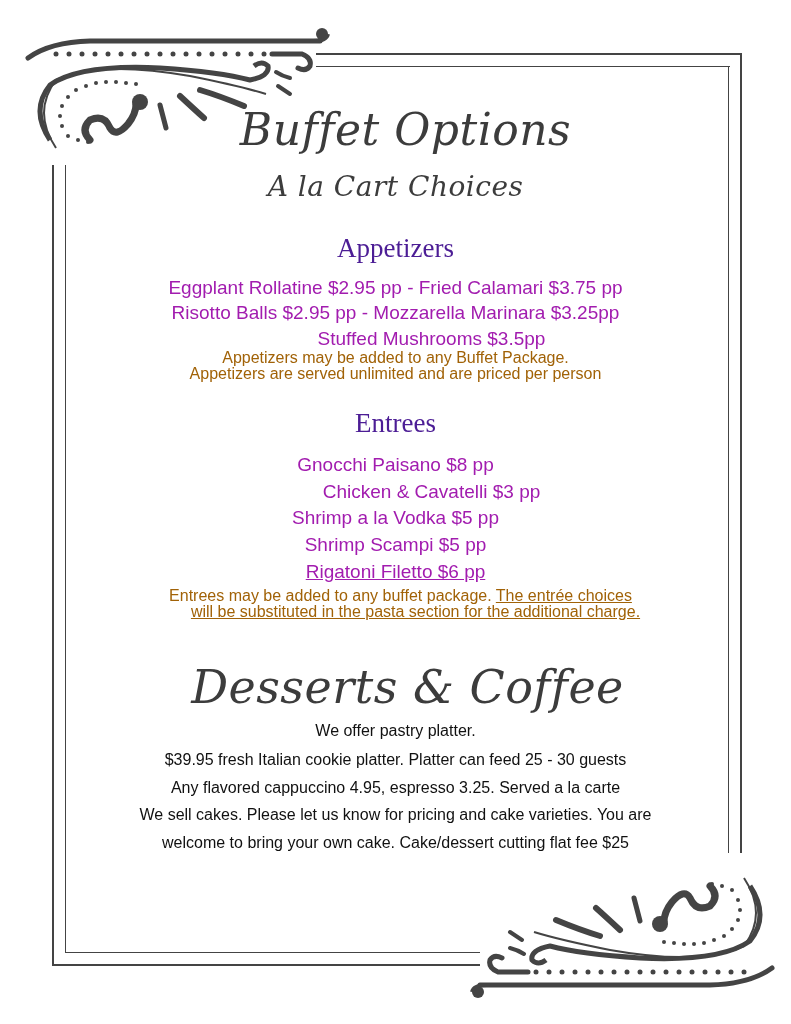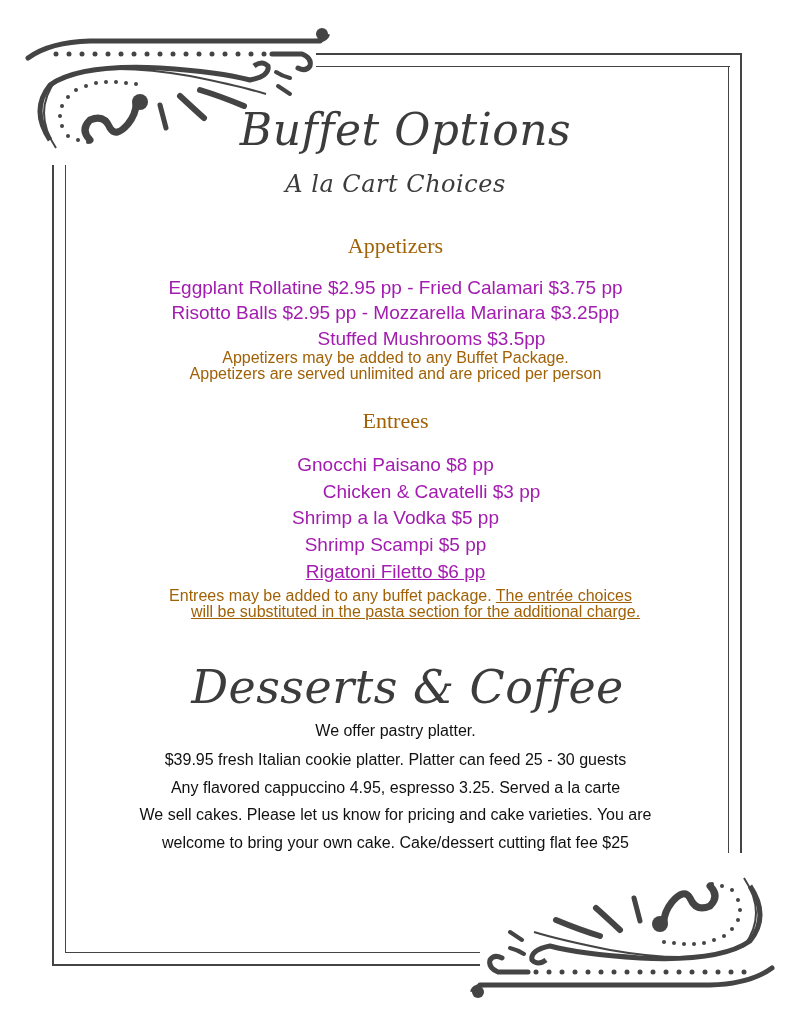--- a/index.html
+++ b/index.html
@@ -2,22 +2,22 @@
 <html><head>
 <meta charset="utf-8">
 <style>
   html, body { margin: 0; padding: 0; background: #ffffff; }
   body { width: 791px; height: 1024px; position: relative; overflow: hidden; color: #1a1a1a; }
   .frame-line { position: absolute; background: #444; }
   .ornament { position: absolute; }
   .center { position: absolute; left: 0; width: 791px; text-align: center; }
   .script { font-family: "DejaVu Serif", serif; font-style: italic; color: #3c3c3c; letter-spacing: 0.5px; }
   .title { top: 104px; font-size: 44px; }
-  .subtitle { top: 170px; font-size: 24px; }
-  .section-head { font-family: "Liberation Serif", serif; color: #a16207; font-size: 22px; }
+  .subtitle { top: 170px; font-size: 28px; }
+  .section-head { font-family: "Liberation Serif", serif; color: #4c1d95; font-size: 27px; }
   .item { font-family: "Liberation Sans", sans-serif; font-size: 19px; color: #a21caf; }
   .note { font-family: "Liberation Sans", sans-serif; font-size: 16px; color: #a16207; line-height: 16px; }
   .u { text-decoration: underline; }
   .dessert-title { top: 660px; font-size: 46px; }
   .dtext { font-family: "Liberation Sans", sans-serif; font-size: 16px; color: #111; }
 </style>
 </head>
 <body>
 
 <div class="frame-line" style="left:316px; top:53px; width:426px; height:2px;"></div>

